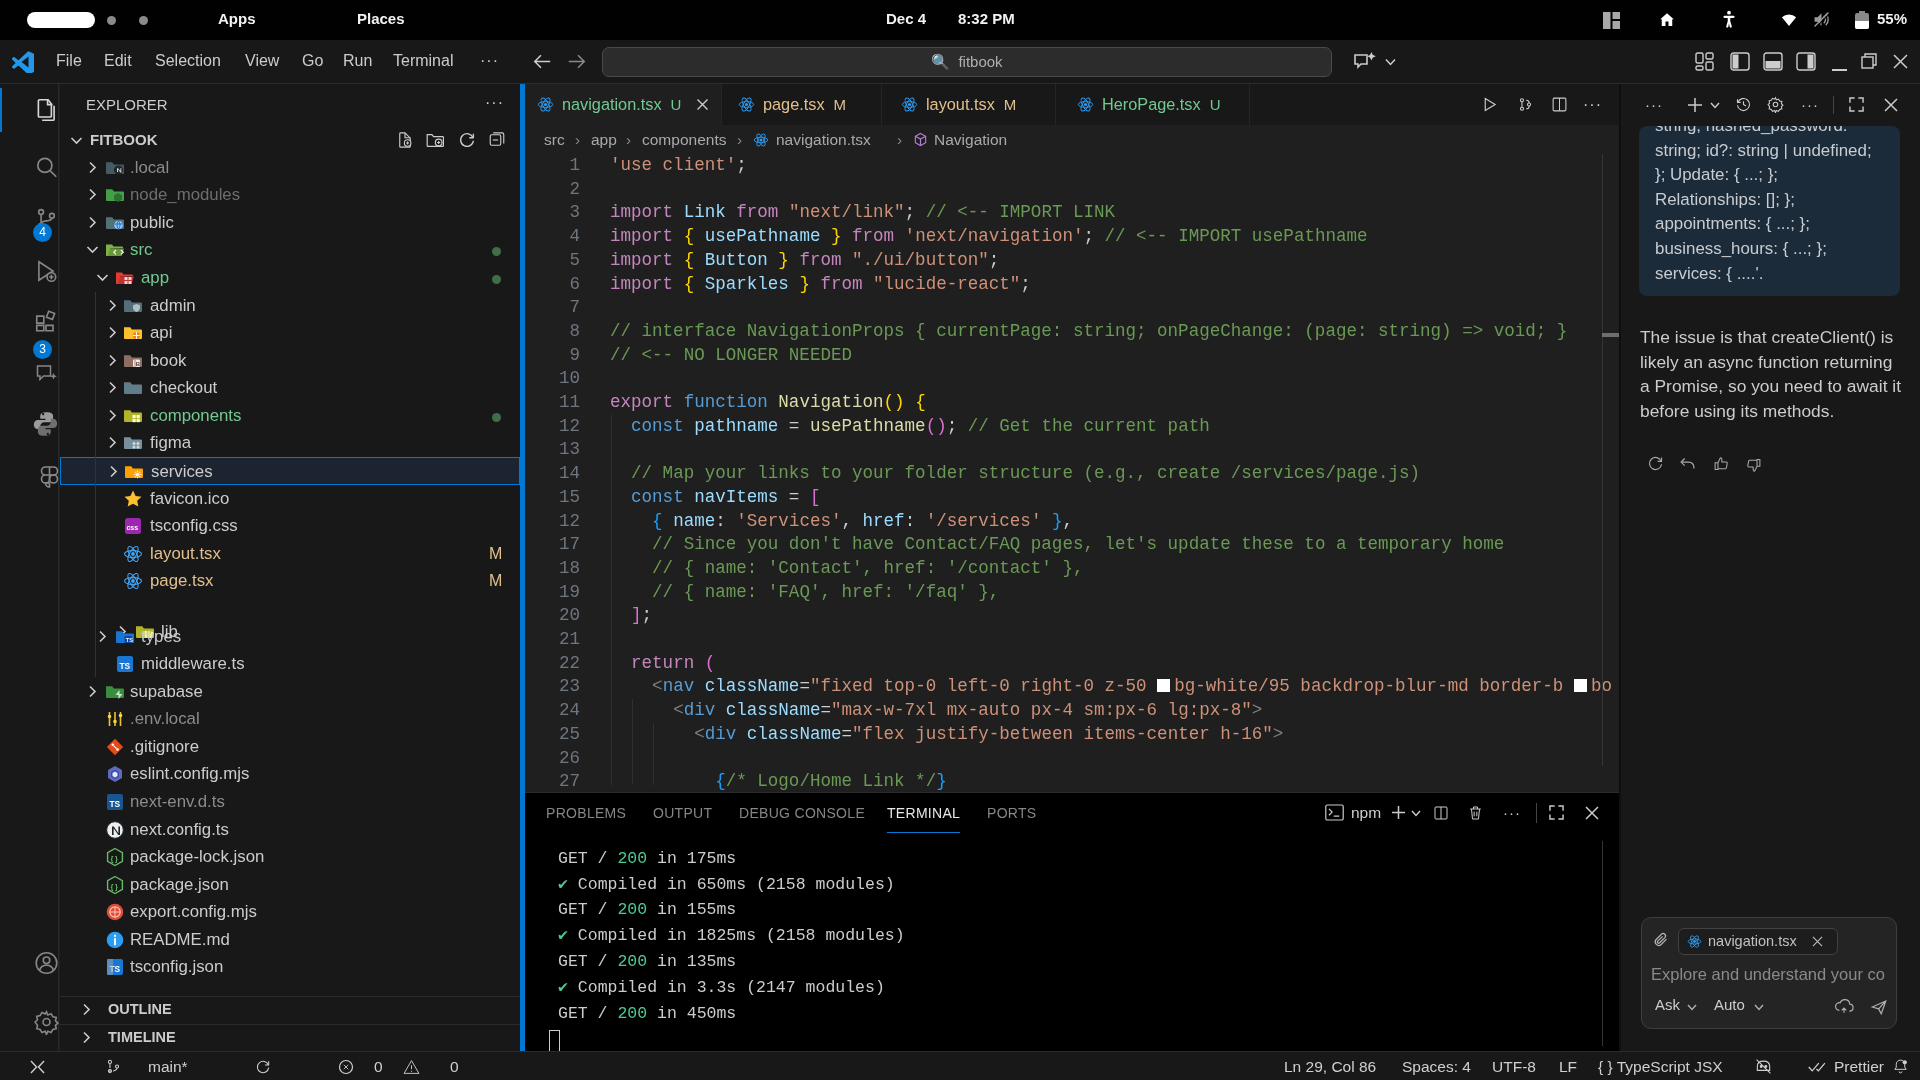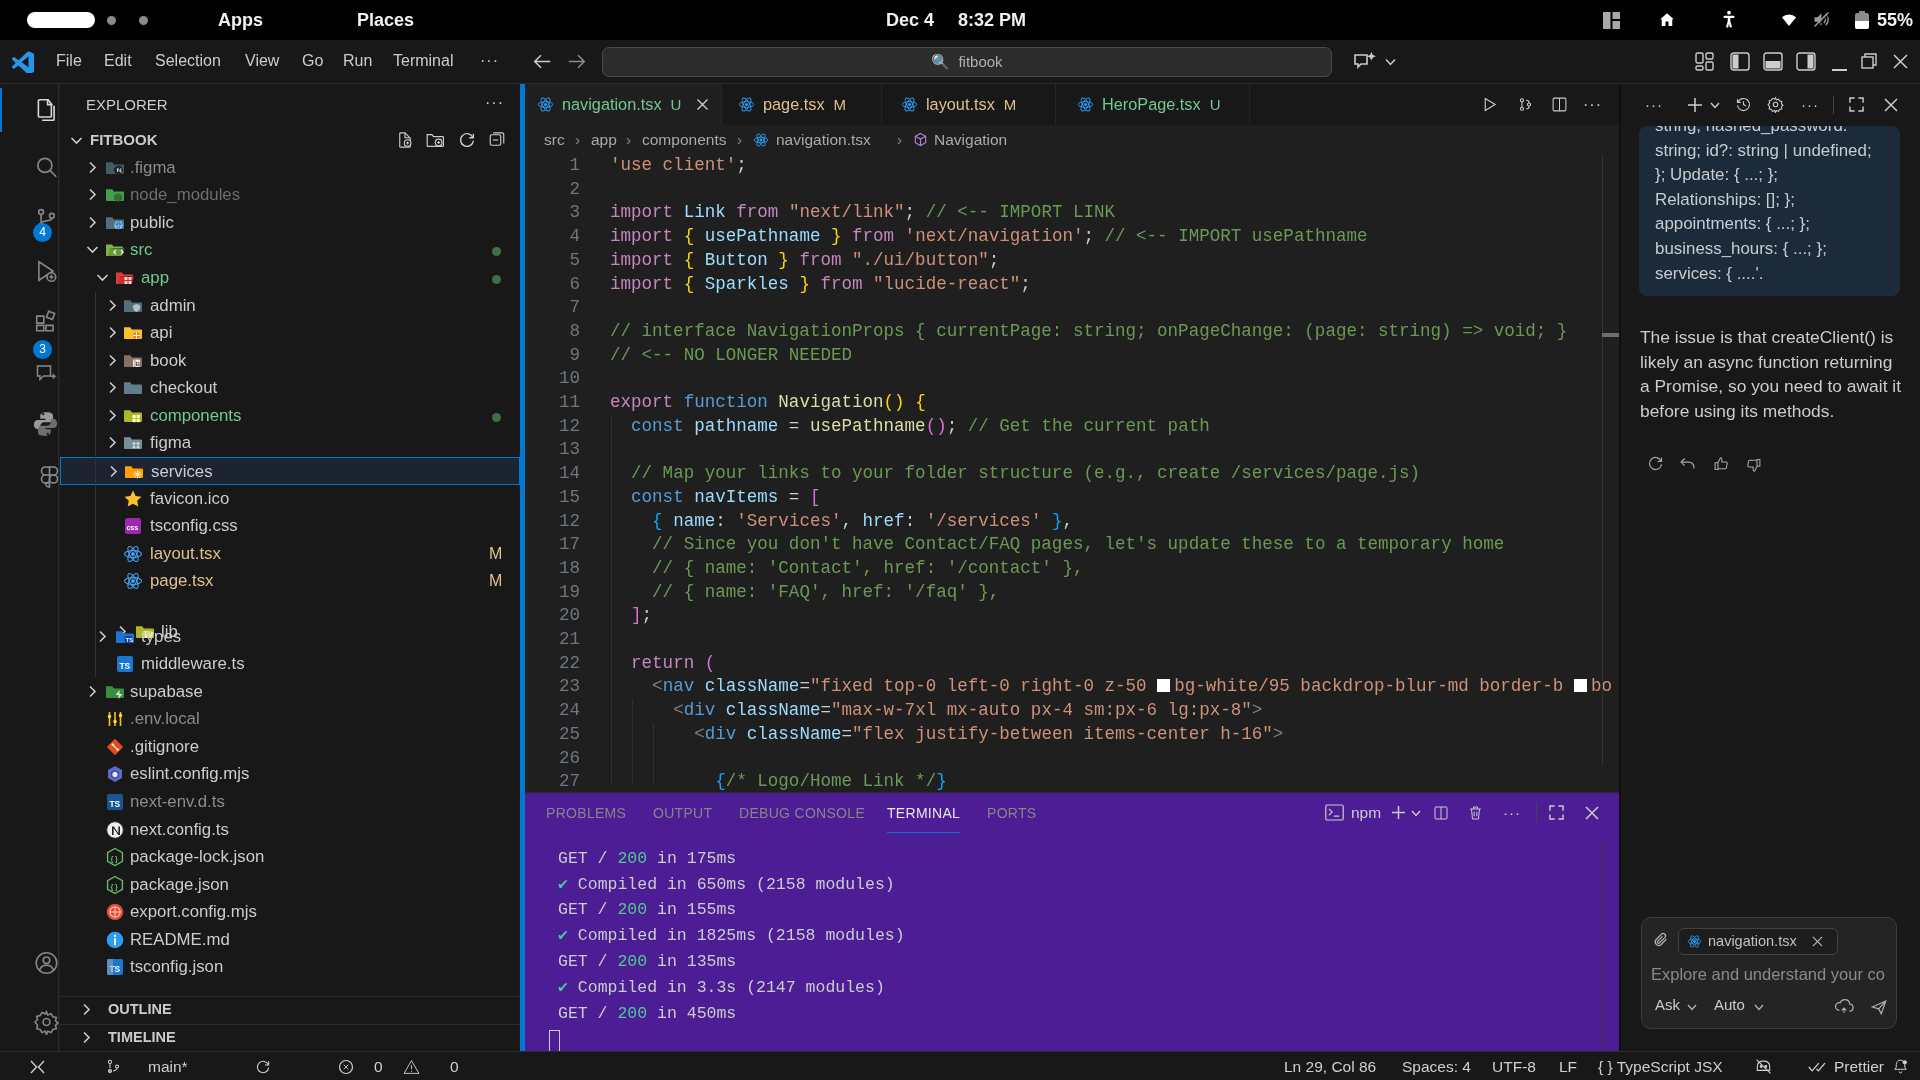--- a/index.html
+++ b/index.html
@@ -1,21 +1,21 @@
 <!DOCTYPE html>
 <html><head><meta charset="utf-8">
 <style>
 *{margin:0;padding:0;box-sizing:border-box}
 html,body{width:1920px;height:1080px;overflow:hidden;background:#1f1f1f;
  font-family:"Liberation Sans",sans-serif;-webkit-font-smoothing:antialiased}
 .abs{position:absolute}
 #stage{position:relative;width:1920px;height:1080px}
 
 #gnome{position:absolute;left:0;top:0;width:1920px;height:40px;background:#010101;color:#fff}
-.gtxt{position:absolute;font-size:18px;font-weight:700;color:#f2f2f2;top:10px}
+.gtxt{position:absolute;font-size:15px;font-weight:700;color:#f2f2f2;top:10px}
 
 #title{position:absolute;left:0;top:40px;width:1920px;height:44px;background:#181818;border-bottom:1px solid #2b2b2b}
 .menu{position:absolute;top:12px;font-size:16px;color:#cccccc}
 #searchbox{position:absolute;left:602px;top:7px;width:730px;height:30px;background:#2c2c2c;border:1px solid #4a4a4a;border-radius:7px;color:#b0b0b0;font-size:15px;text-align:center;line-height:28px}
 
 #abar{position:absolute;left:0;top:84px;width:59px;height:967px;background:#181818;border-right:1px solid #2b2b2b}
 .aicon{position:absolute;left:0;width:59px;text-align:center}
 .badge{position:absolute;background:#0078d4;color:#fff;border-radius:10px;font-size:12px;width:19px;height:19px;line-height:19px;text-align:center;font-weight:400}
 
 #sidebar{position:absolute;left:60px;top:84px;width:460px;height:967px;background:#181818;overflow:hidden}
@@ -34,21 +34,21 @@
 .tab.act{background:#1f1f1f}
 #bcrumb{position:absolute;left:0;top:41px;width:1094px;height:29px;background:#1f1f1f;font-size:15.5px;color:#a9a9a9;line-height:29px;white-space:nowrap}
 #code{position:absolute;left:0;top:70px;width:1094px;height:637px;overflow:hidden;background:#1f1f1f}
 .ln{position:absolute;width:55px;text-align:right;font-family:"Liberation Mono",monospace;font-size:17.55px;color:#6e7681;line-height:23.7px}
 .cl{position:absolute;left:85px;font-family:"Liberation Mono",monospace;font-size:17.55px;line-height:23.7px;white-space:pre;color:#cccccc}
 .k{color:#c586c0}.b{color:#569cd6}.v{color:#9cdcfe}.f{color:#dcdcaa}.s{color:#ce9178}
 .c{color:#6a9955}.w{color:#cccccc}.g1{color:#ffd700}.g2{color:#da70d6}.g3{color:#179fff}.t{color:#808080}
 .sw{display:inline-block;width:13px;height:13px;background:#fff;vertical-align:-1px;margin-right:4px}
 .iguide{position:absolute;width:1px;background:#303030}
 
-#panel{position:absolute;left:0;top:708px;width:1094px;height:259px;background:#4c1d95;border-top:1px solid #2b2b2b}
+#panel{position:absolute;left:0;top:708px;width:1094px;height:259px;background:#000000;border-top:1px solid #2b2b2b}
 .ptab{position:absolute;top:0;height:40px;line-height:40px;font-size:14px;color:#868686;letter-spacing:.3px}
 .ptab.act{color:#e7e7e7;border-bottom:1px solid #0078d4}
 .tline{position:absolute;left:33px;font-family:"Liberation Mono",monospace;font-size:16.5px;color:#cccccc;white-space:pre;line-height:25.9px}
 
 #chat{position:absolute;left:1621px;top:84px;width:299px;height:967px;background:#181818}
 #codeblock{position:absolute;left:18px;top:42px;width:261px;height:170px;background:#1c2b3a;border-radius:8px;overflow:hidden}
 #codeblock .cbt{position:absolute;left:16px;width:250px;font-size:16.9px;color:#c8ccd0;line-height:24.6px;white-space:nowrap}
 .para{position:absolute;left:19px;top:241px;width:290px;font-size:17.4px;color:#cccccc;line-height:24.6px}
 
 #cinput{position:absolute;left:20px;top:833px;width:256px;height:112px;background:#242424;border:1px solid #3d3d3d;border-radius:10px}
@@ -234,21 +234,21 @@
 <div class="srow" style="top:69.6px;">
         <svg class="svgi" style="left:26px;top:7px" width="13" height="13" viewBox="0 0 13 13" fill="none" stroke="#cccccc" stroke-width="1.6">
           <path d="M4 1.5l5 5-5 5"></path>
         </svg>
         <svg class="ficon" style="left:45px" viewBox="0 0 20 20" width="20" height="20">
           <path d="M1 4.5h6.2l1.6 2H18a1 1 0 0 1 1 1V15a1 1 0 0 1-1 1H2a1 1 0 0 1-1-1z" fill="#455a64"></path>
           <path d="M1 4.5h6.2l1.6 2H1z" fill="#455a64"></path>
           <circle cx="13.5" cy="12" r="4.6" fill="#21272b"></circle>
           <path d="M11.5 9.5h1.6l3 4.4v-4.4h1.4v6h-1.5l-3-4.4V15h-1.5z" fill="#cfd8dc" transform="scale(.72) translate(5.2,4.6)"></path>
         </svg>
-        <span class="nm dim" style="left:70px">.figma</span>
+        <span class="nm dim" style="left:70px">.local</span>
       </div>
 <div class="srow" style="top:97.2px;">
         <svg class="svgi" style="left:26px;top:7px" width="13" height="13" viewBox="0 0 13 13" fill="none" stroke="#cccccc" stroke-width="1.6">
           <path d="M4 1.5l5 5-5 5"></path>
         </svg>
         <svg class="ficon" style="left:45px" viewBox="0 0 20 20" width="20" height="20">
           <path d="M1 4.5h6.2l1.6 2H18a1 1 0 0 1 1 1V15a1 1 0 0 1-1 1H2a1 1 0 0 1-1-1z" fill="#43a047"></path>
           <path d="M1 4.5h6.2l1.6 2H1z" fill="#43a047"></path>
           <path d="M13 8l4 2.3v4.4L13 17l-4-2.3v-4.4z" fill="#2e7031"></path>
         </svg>

